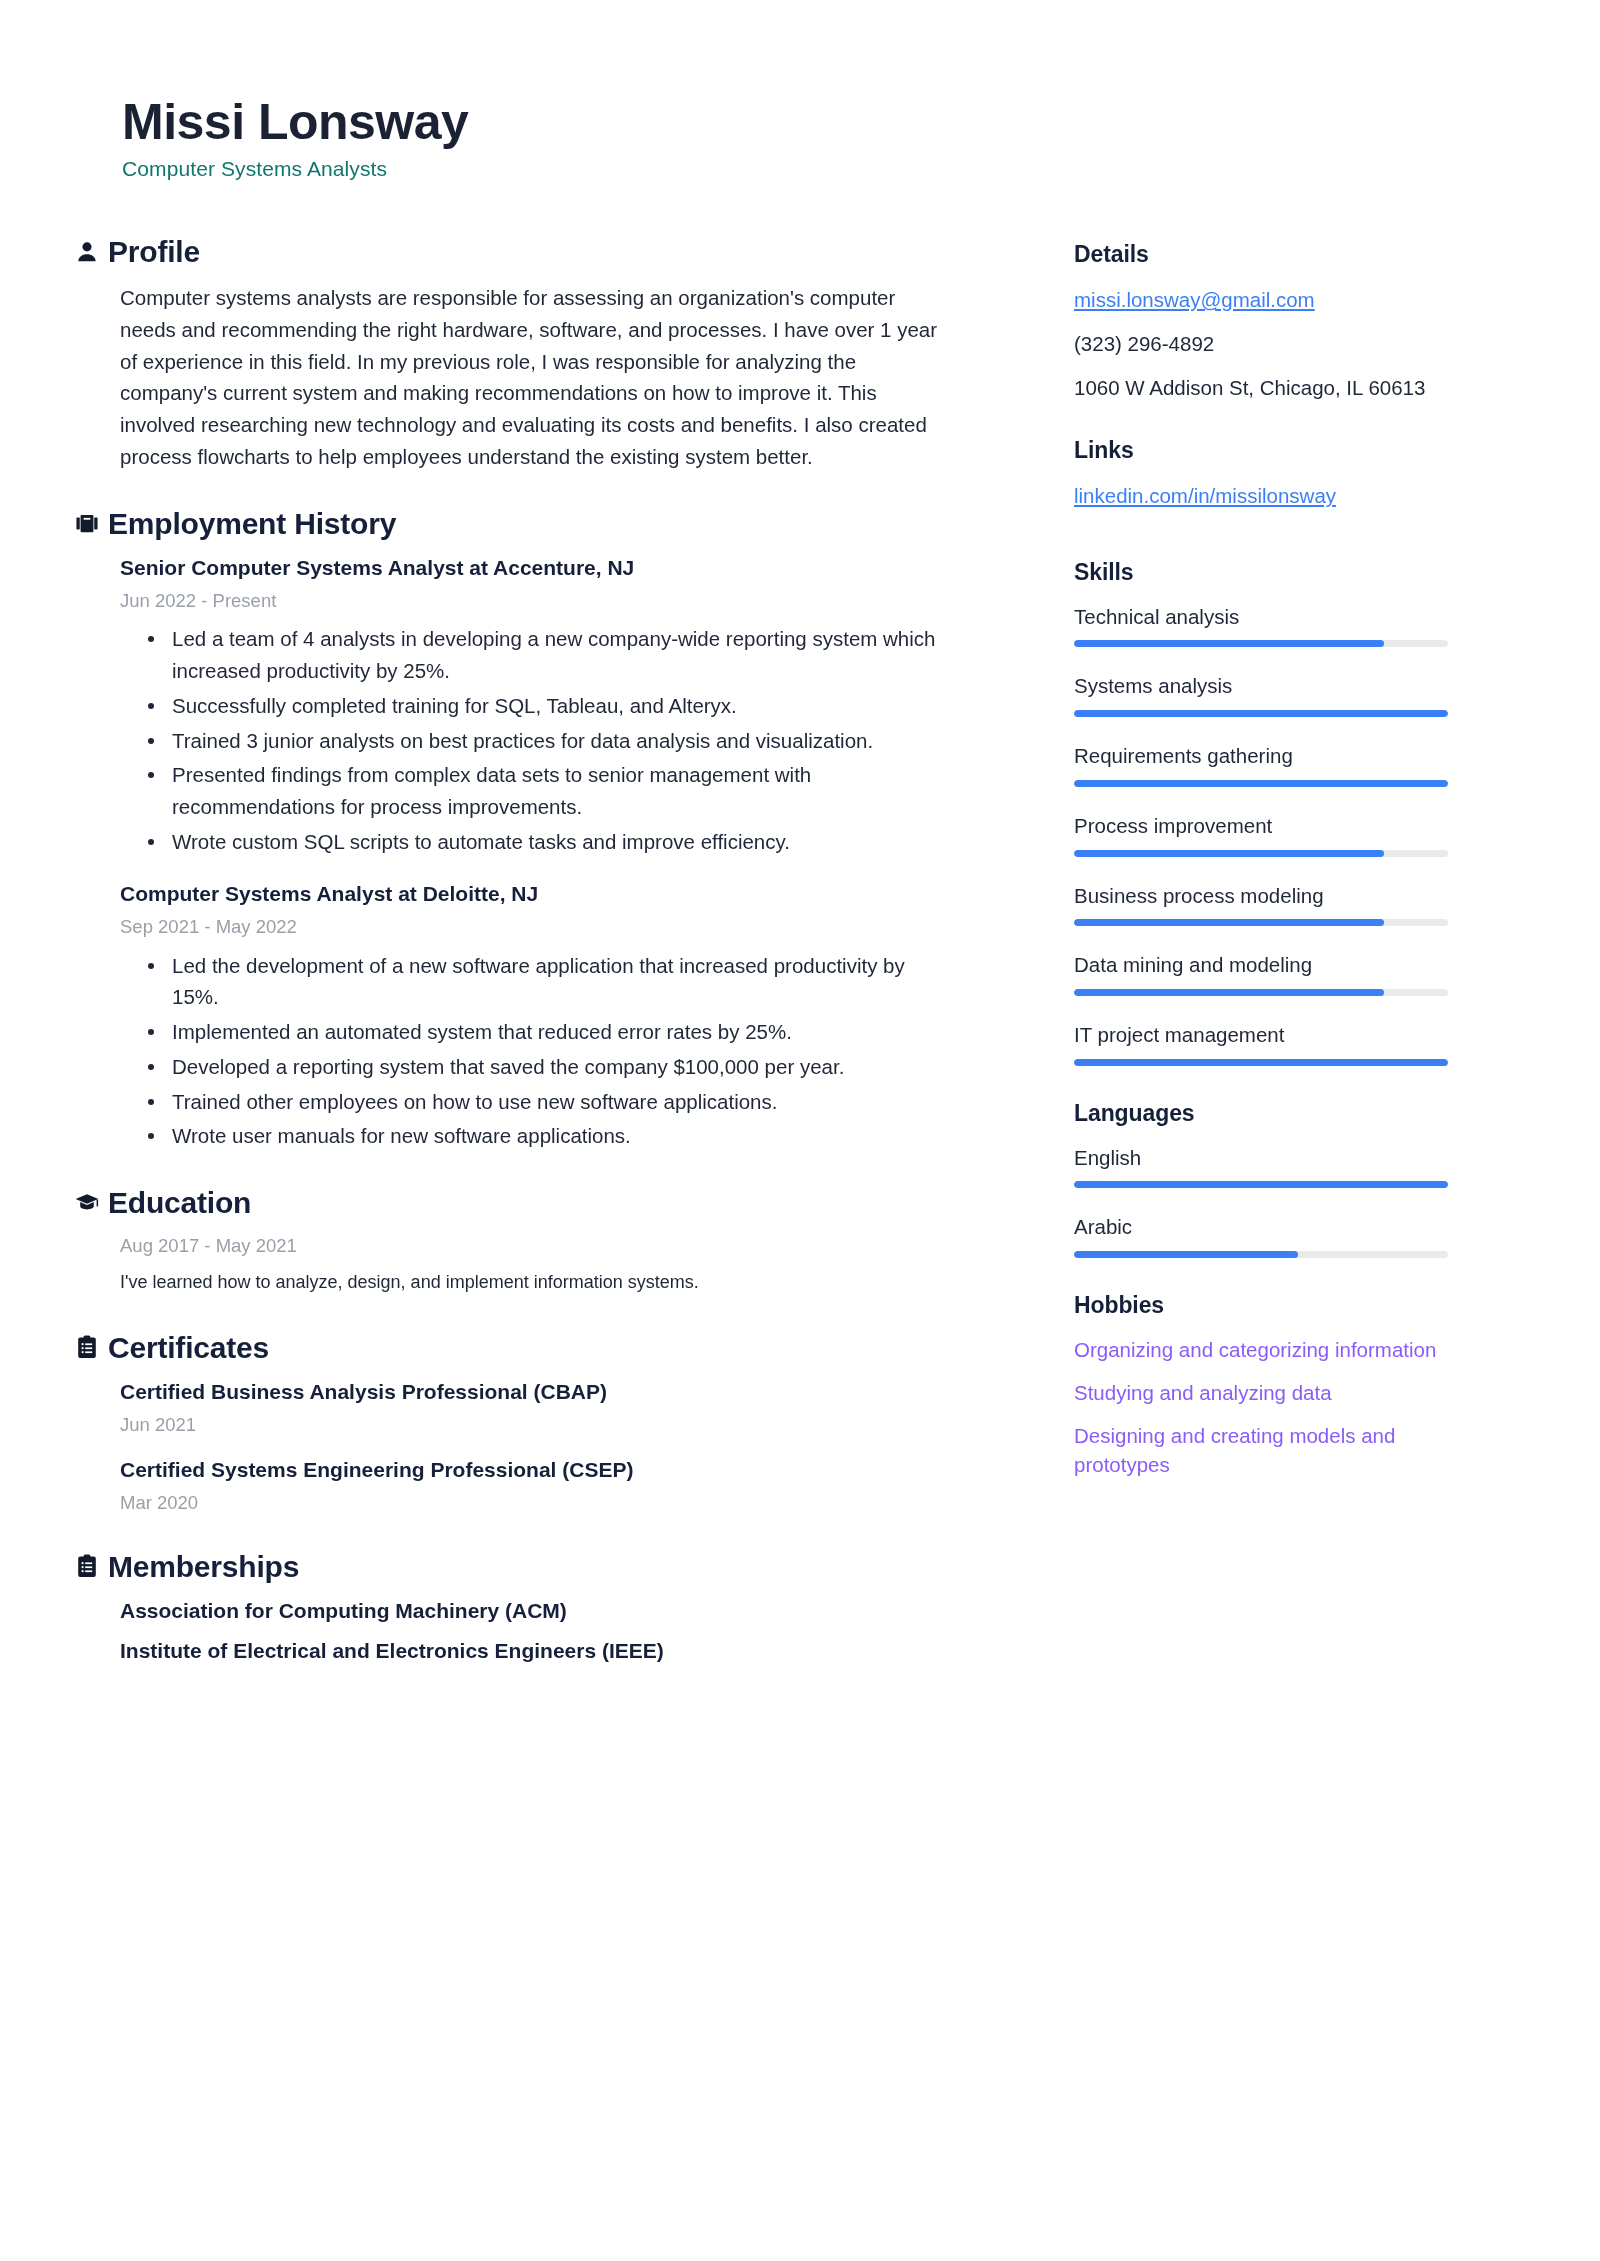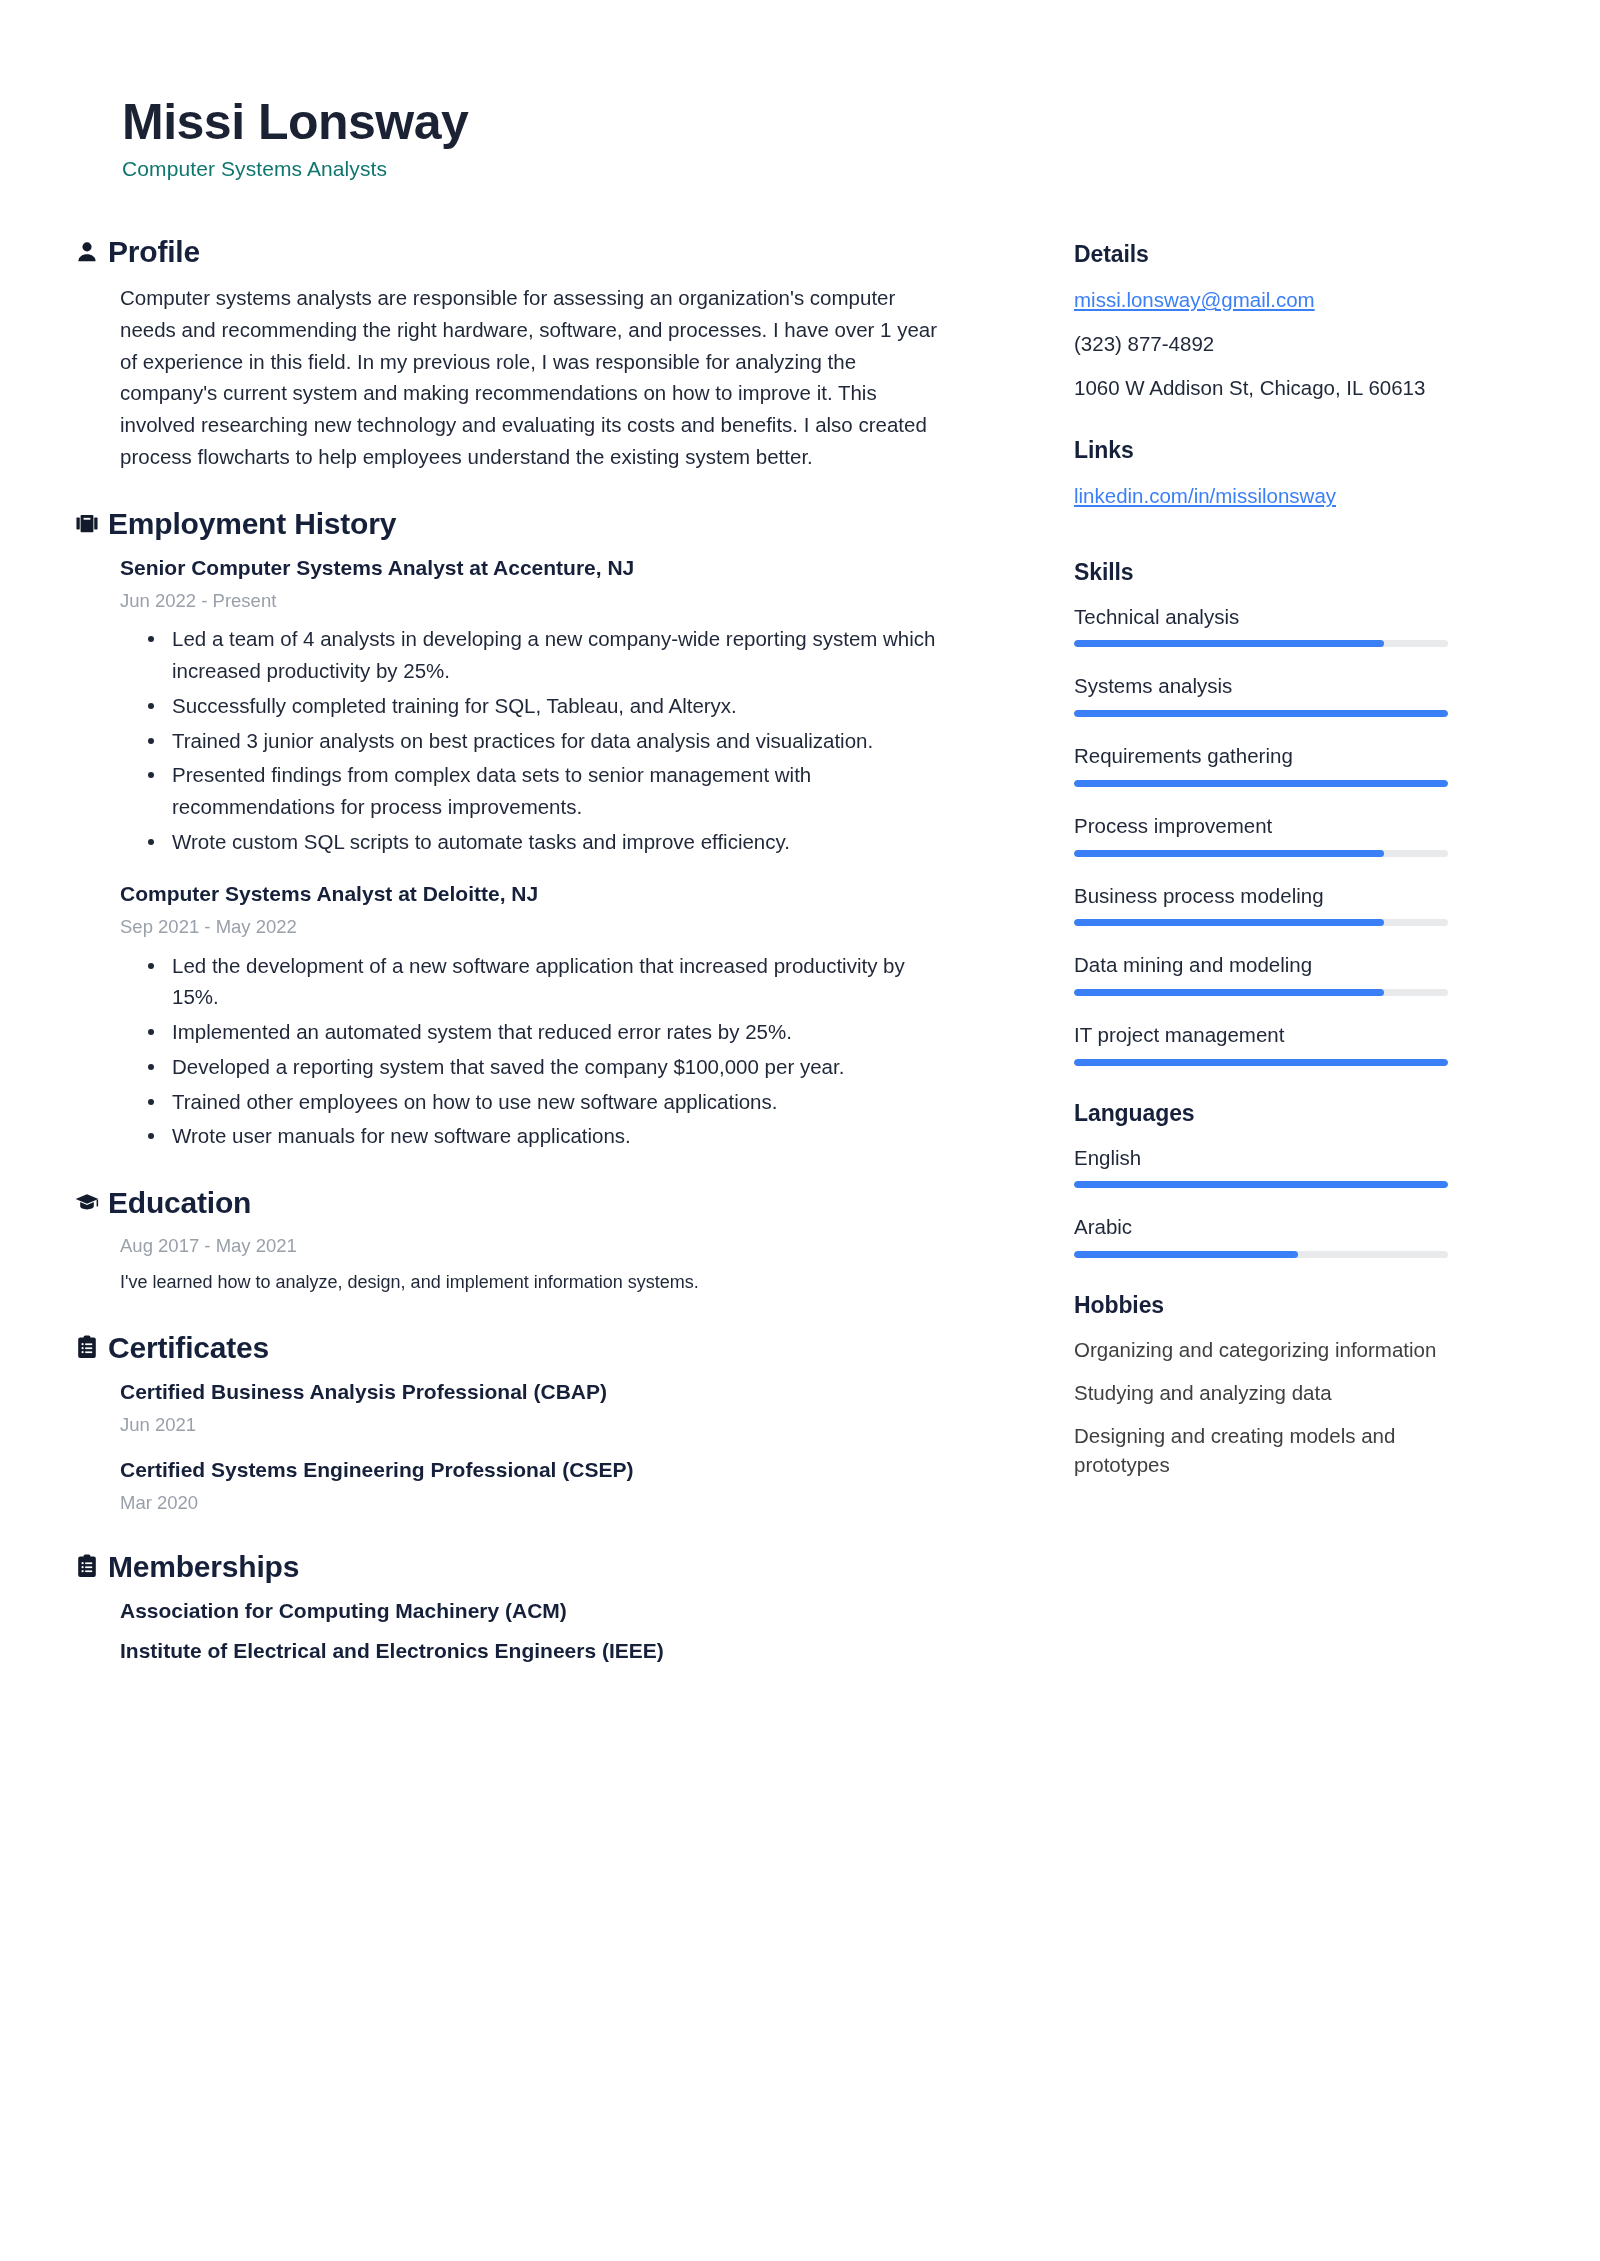--- a/index.html
+++ b/index.html
@@ -189,21 +189,21 @@
   .meter-fill {
     position: absolute;
     left: 0; top: 0; bottom: 0;
     border-radius: 4px;
     background: #3b7ff6;
   }
 
   .hobby-line {
     font-size: 20.5px;
     line-height: 1.42;
-    color: #404040;
+    color: #8b5cf6;
     margin-bottom: 14px;
   }
 </style>
 </head>
 <body>
 
 <div class="page">
 
   <div class="header">
     <div class="name">Missi Lonsway</div>
@@ -343,21 +343,21 @@
         </div>
       </div>
 
     </div>
 
     <div class="col-side">
 
       <div class="side-section">
         <div class="side-title">Details</div>
         <a class="side-link" href="#">missi.lonsway@gmail.com</a>
-        <div class="side-line">(323) 877-4892</div>
+        <div class="side-line">(323) 296-4892</div>
         <div class="side-line">1060 W Addison St, Chicago, IL 60613</div>
       </div>
 
       <div class="side-section">
         <div class="side-title">Links</div>
         <a class="side-link" href="#">linkedin.com/in/missilonsway</a>
       </div>
 
       <div class="side-section">
         <div class="side-title">Skills</div>

